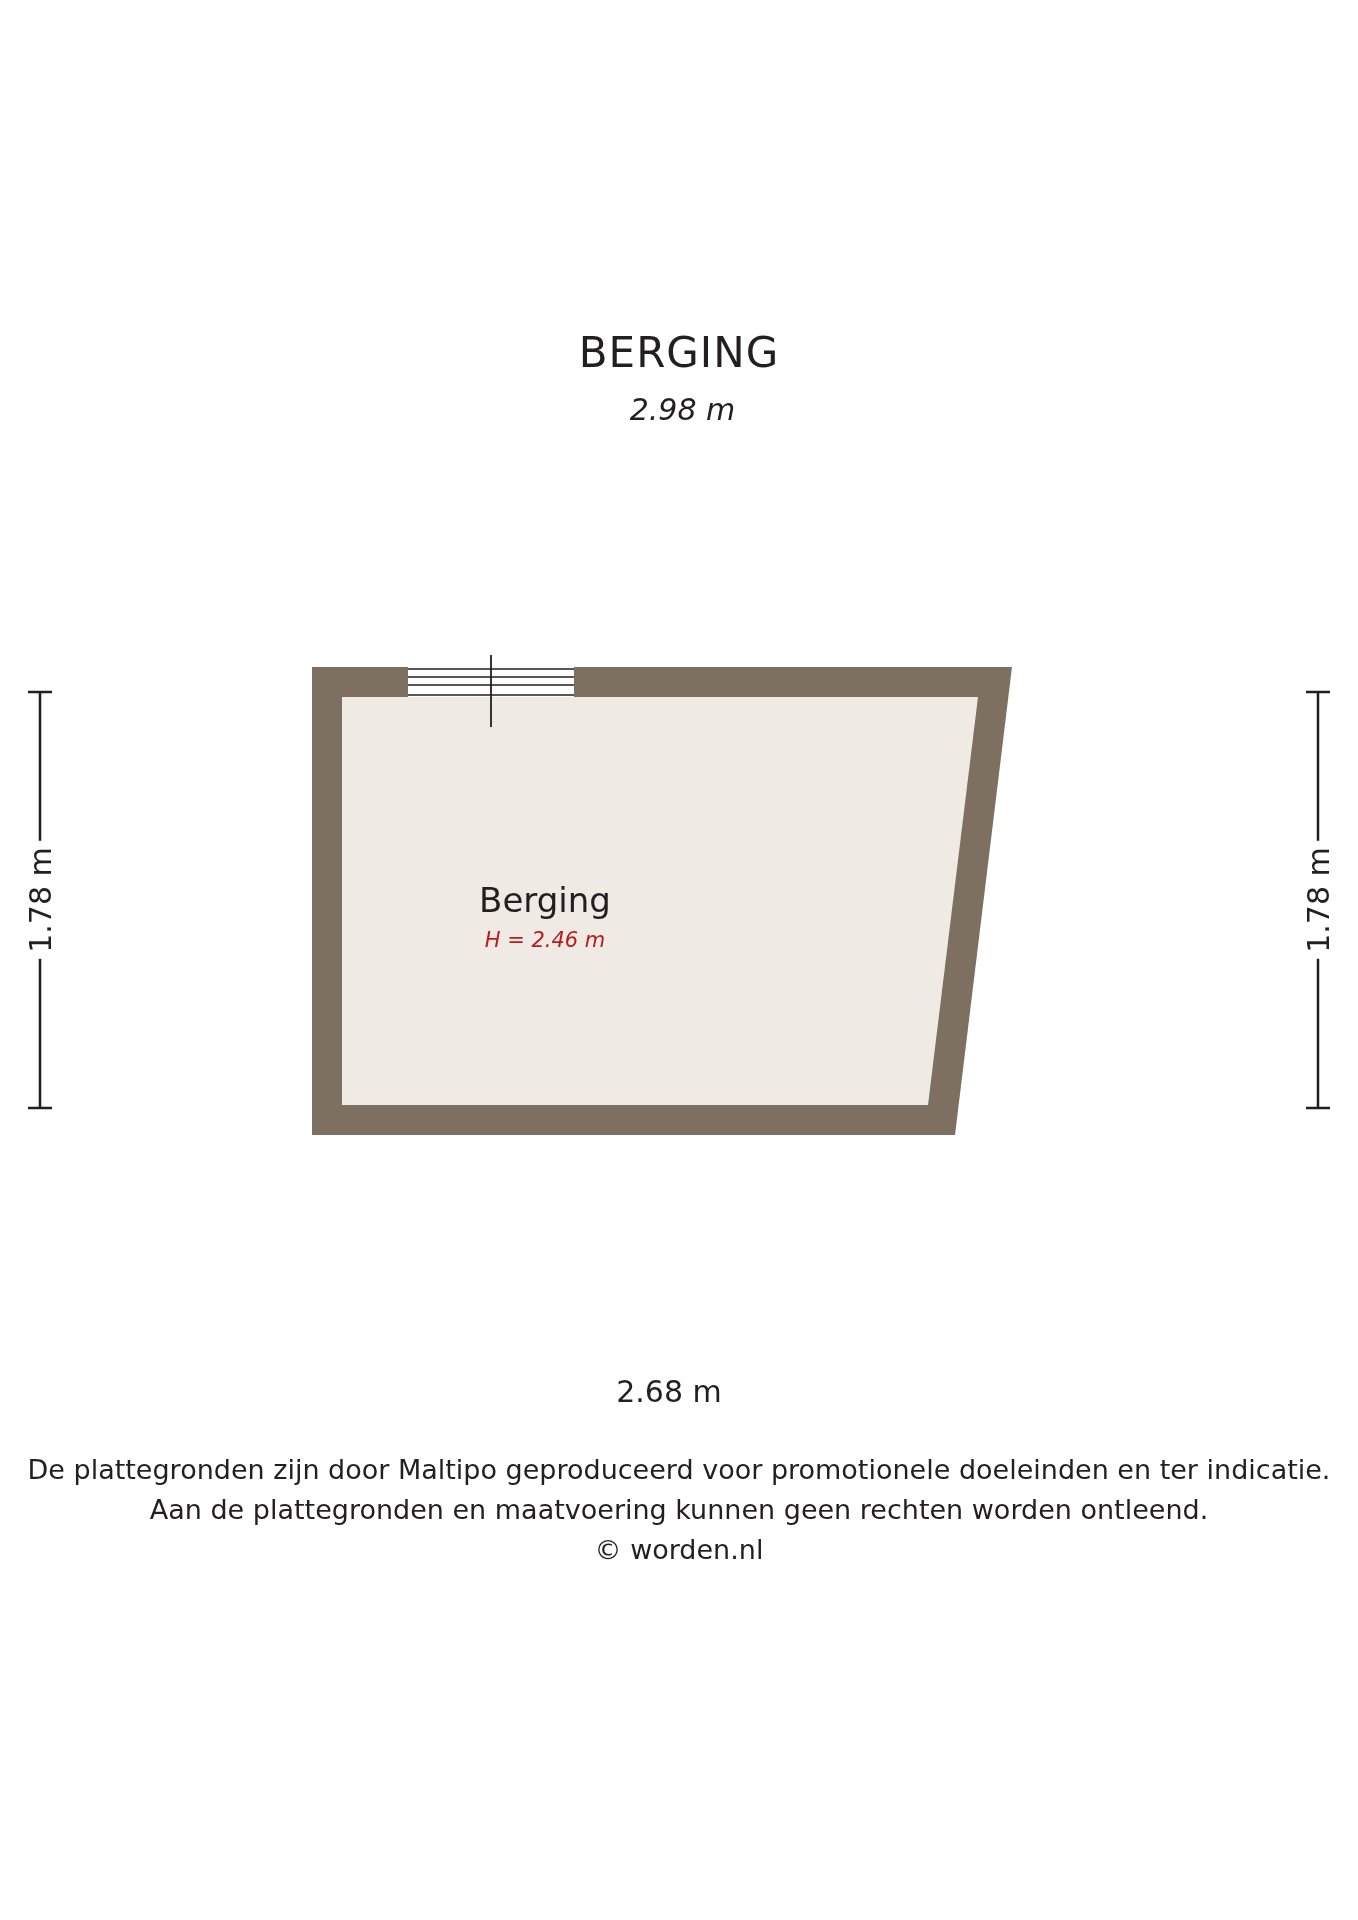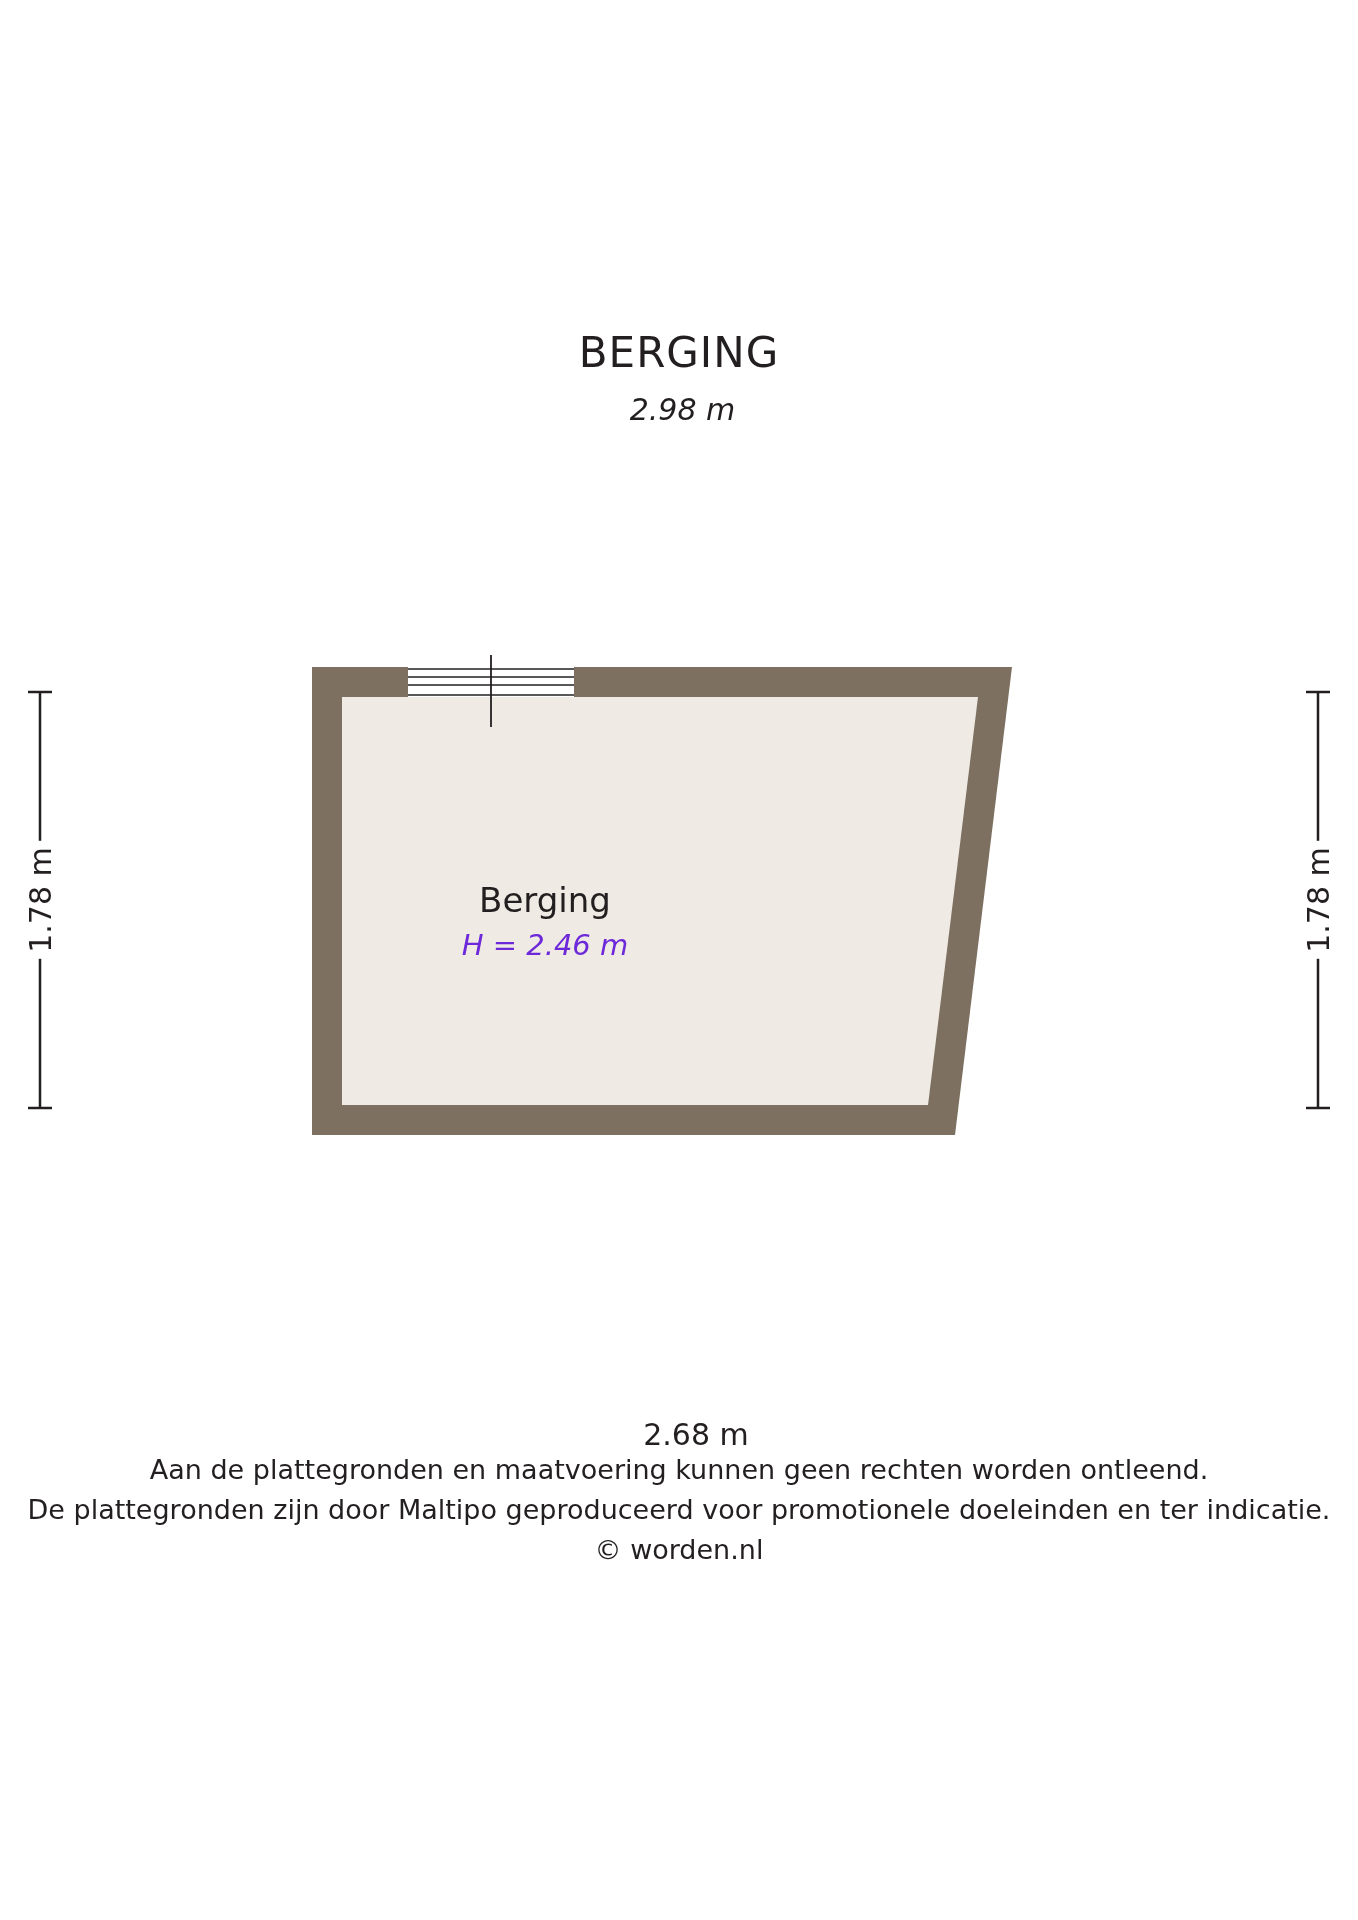--- a/index.html
+++ b/index.html
@@ -48,25 +48,24 @@
     width: 675px;
     text-align: center;
     font-size: 30px;
     background: #ffffff;
     line-height: 40px;
   }
 
   
   .dim-bottom {
     position: absolute;
-    left: 360px;
+    left: 333px;
     top: 1372px;
     width: 672px;
     height: 40px;
-    margin-top: 43px;
   }
   .dim-bottom .label {
     position: absolute;
     left: 0;
     top: 0;
     width: 672px;
     text-align: center;
     font-size: 30px;
     background: #ffffff;
     line-height: 40px;
@@ -109,23 +108,23 @@
     text-align: center;
     font-size: 34px;
     color: #231f20;
   }
   .room-height {
     position: absolute;
     left: 330px;
     top: 928px;
     width: 430px;
     text-align: center;
-    font-size: 29px;
+    font-size: 21px;
     font-style: italic;
-    color: #6d28d9;
+    color: #b91c1c;
   }
 
   
   .footer {
     position: absolute;
     left: 0;
     top: 1450px;
     width: 1358px;
     text-align: center;
   }
@@ -194,18 +193,18 @@
         <line x1="108" y1="40" x2="274" y2="40" stroke="#231f20" stroke-width="1.6"></line>
         <line x1="191" y1="-10" x2="191" y2="72" stroke="#231f20" stroke-width="1.8"></line>
       </g>
     </svg>
   </div>
 
   <div class="room-label">Berging</div>
   <div class="room-height">H = 2.46 m</div>
 
   <div class="footer">
+    <div>De plattegronden zijn door Maltipo geproduceerd voor promotionele doeleinden en ter indicatie.</div>
     <div>Aan de plattegronden en maatvoering kunnen geen rechten worden ontleend.</div>
-    <div>De plattegronden zijn door Maltipo geproduceerd voor promotionele doeleinden en ter indicatie.</div>
     <div>© worden.nl</div>
   </div>
 
 </div>
 
 </body></html>

